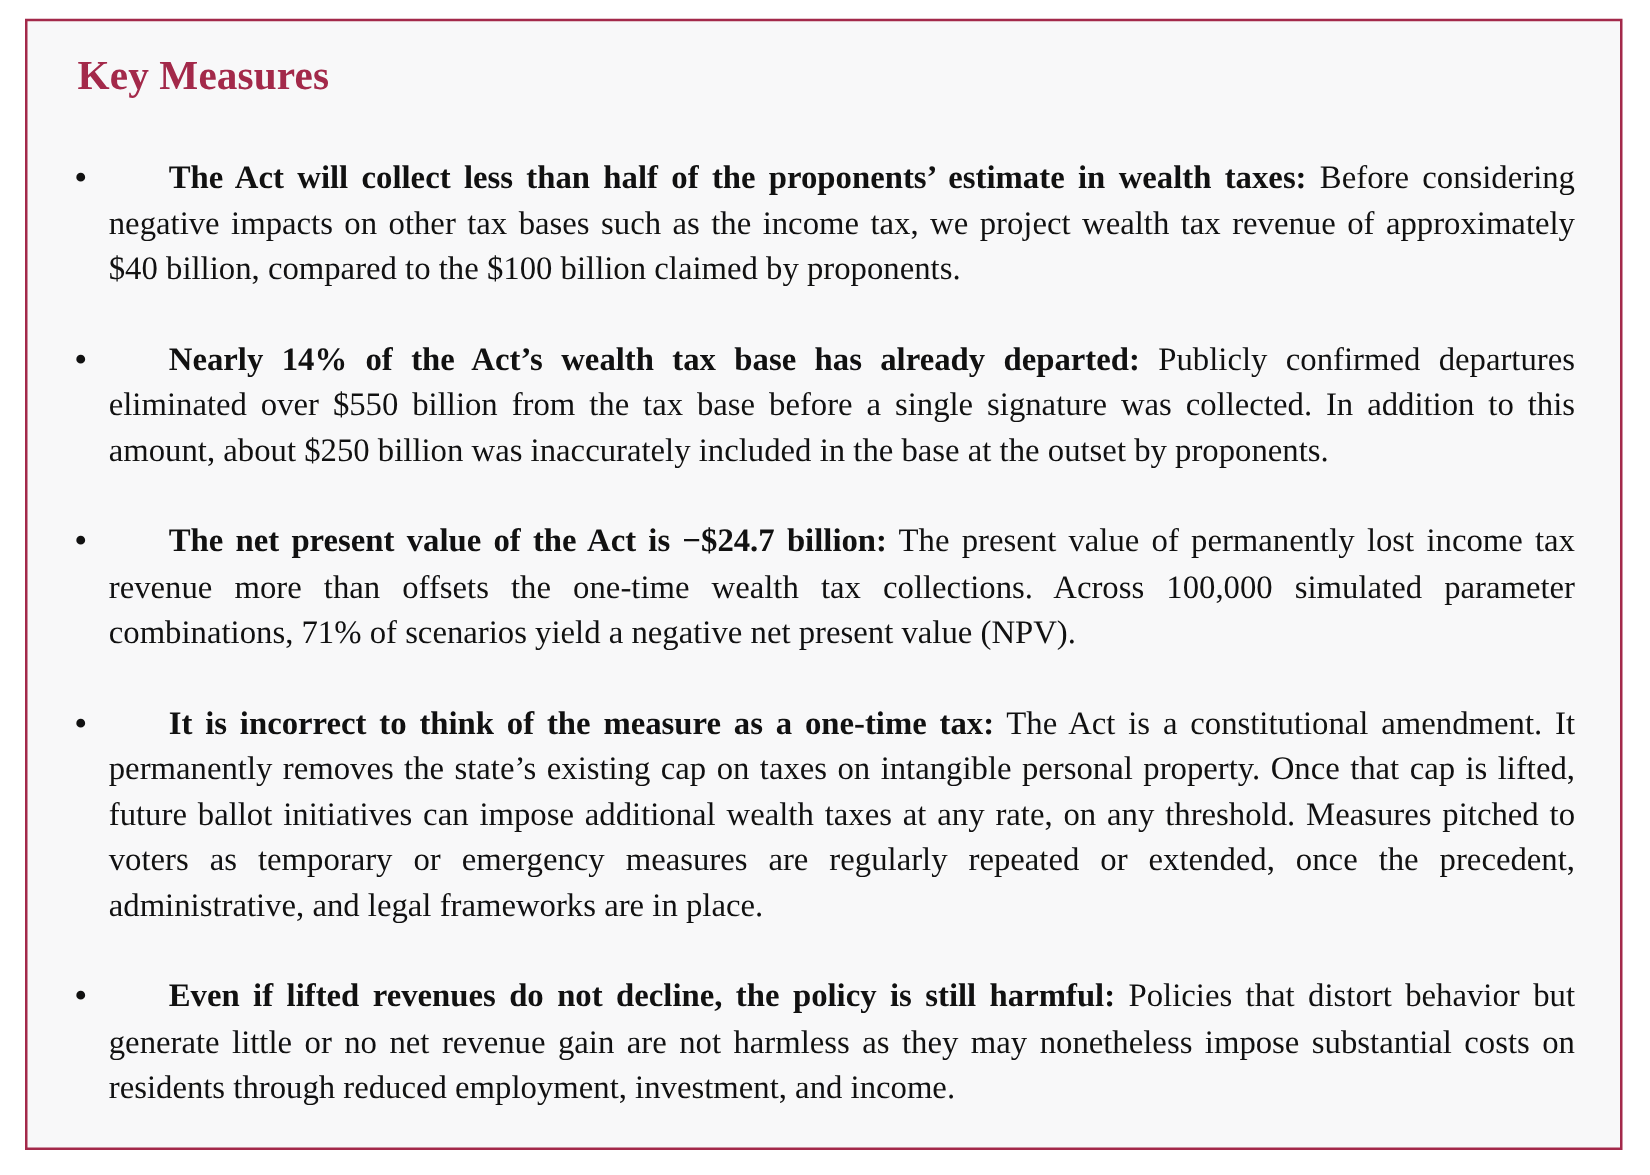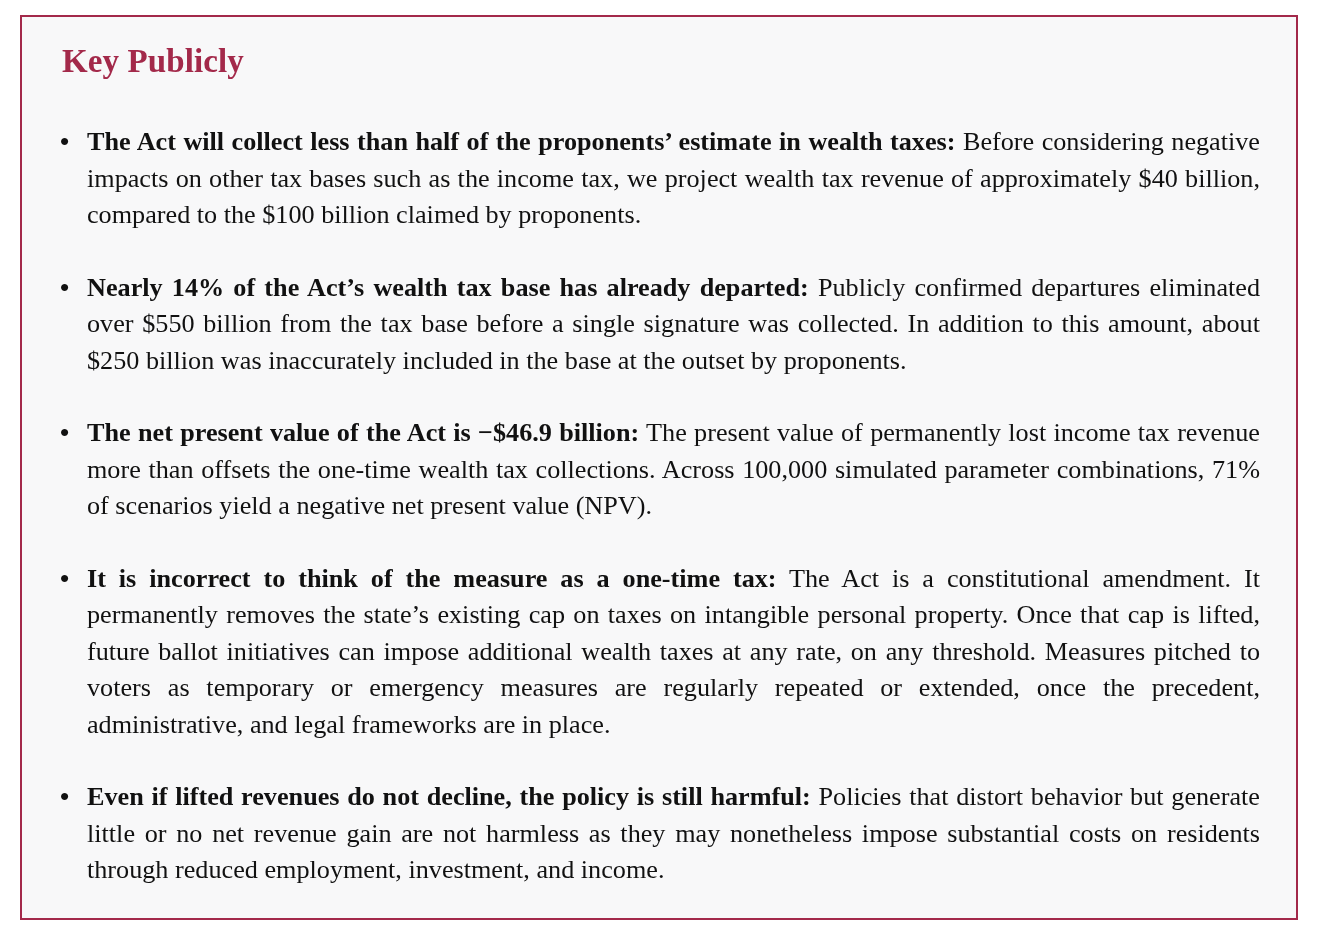--- a/index.html
+++ b/index.html
@@ -53,40 +53,41 @@
     }
     .item.bullet-3 { margin-bottom: 36px; }
     .bullet {
       position: absolute;
       left: 2px;
       top: 0;
       font-weight: bold;
     }
     .lead {
       font-weight: bold;
+      margin-left: 48px;
     }
   </style>
 </head>
 <body>
 
 <div class="box">
-  <h2 class="title">Key Publicly</h2>
+  <h2 class="title">Key Measures</h2>
 
   <ul class="list">
     <li class="item">
       <span class="bullet">•</span>
       <span class="lead">The Act will collect less than half of the proponents’ estimate in wealth taxes:</span><span class="body"> Before considering negative impacts on other tax bases such as the income tax, we project wealth tax revenue of approximately $40 billion, compared to the $100 billion claimed by proponents.</span>
     </li>
     <li class="item">
       <span class="bullet">•</span>
       <span class="lead">Nearly 14% of the Act’s wealth tax base has already departed:</span><span class="body"> Publicly confirmed departures eliminated over $550 billion from the tax base before a single signature was collected.  In addition to this amount, about $250 billion was inaccurately included in the base at the outset by proponents.</span>
     </li>
     <li class="item bullet-3">
       <span class="bullet">•</span>
-      <span class="lead">The net present value of the Act is −$46.9 billion:</span><span class="body"> The present value of permanently lost income tax revenue more than offsets the one-time wealth tax collections.  Across 100,000 simulated parameter combinations, 71% of scenarios yield a negative net present value (NPV).</span>
+      <span class="lead">The net present value of the Act is −$24.7 billion:</span><span class="body"> The present value of permanently lost income tax revenue more than offsets the one-time wealth tax collections.  Across 100,000 simulated parameter combinations, 71% of scenarios yield a negative net present value (NPV).</span>
     </li>
     <li class="item">
       <span class="bullet">•</span>
       <span class="lead">It is incorrect to think of the measure as a one-time tax:</span><span class="body"> The Act is a constitutional amendment. It permanently removes the state’s existing cap on taxes on intangible personal property.  Once that cap is lifted, future ballot initiatives can impose additional wealth taxes at any rate, on any threshold.  Measures pitched to voters as temporary or emergency measures are regularly repeated or extended, once the precedent, administrative, and legal frameworks are in place.</span>
     </li>
     <li class="item">
       <span class="bullet">•</span>
       <span class="lead">Even if lifted revenues do not decline, the policy is still harmful:</span><span class="body"> Policies that distort behavior but generate little or no net revenue gain are not harmless as they may nonetheless impose substantial costs on residents through reduced employment, investment, and income.</span>
     </li>
   </ul>

